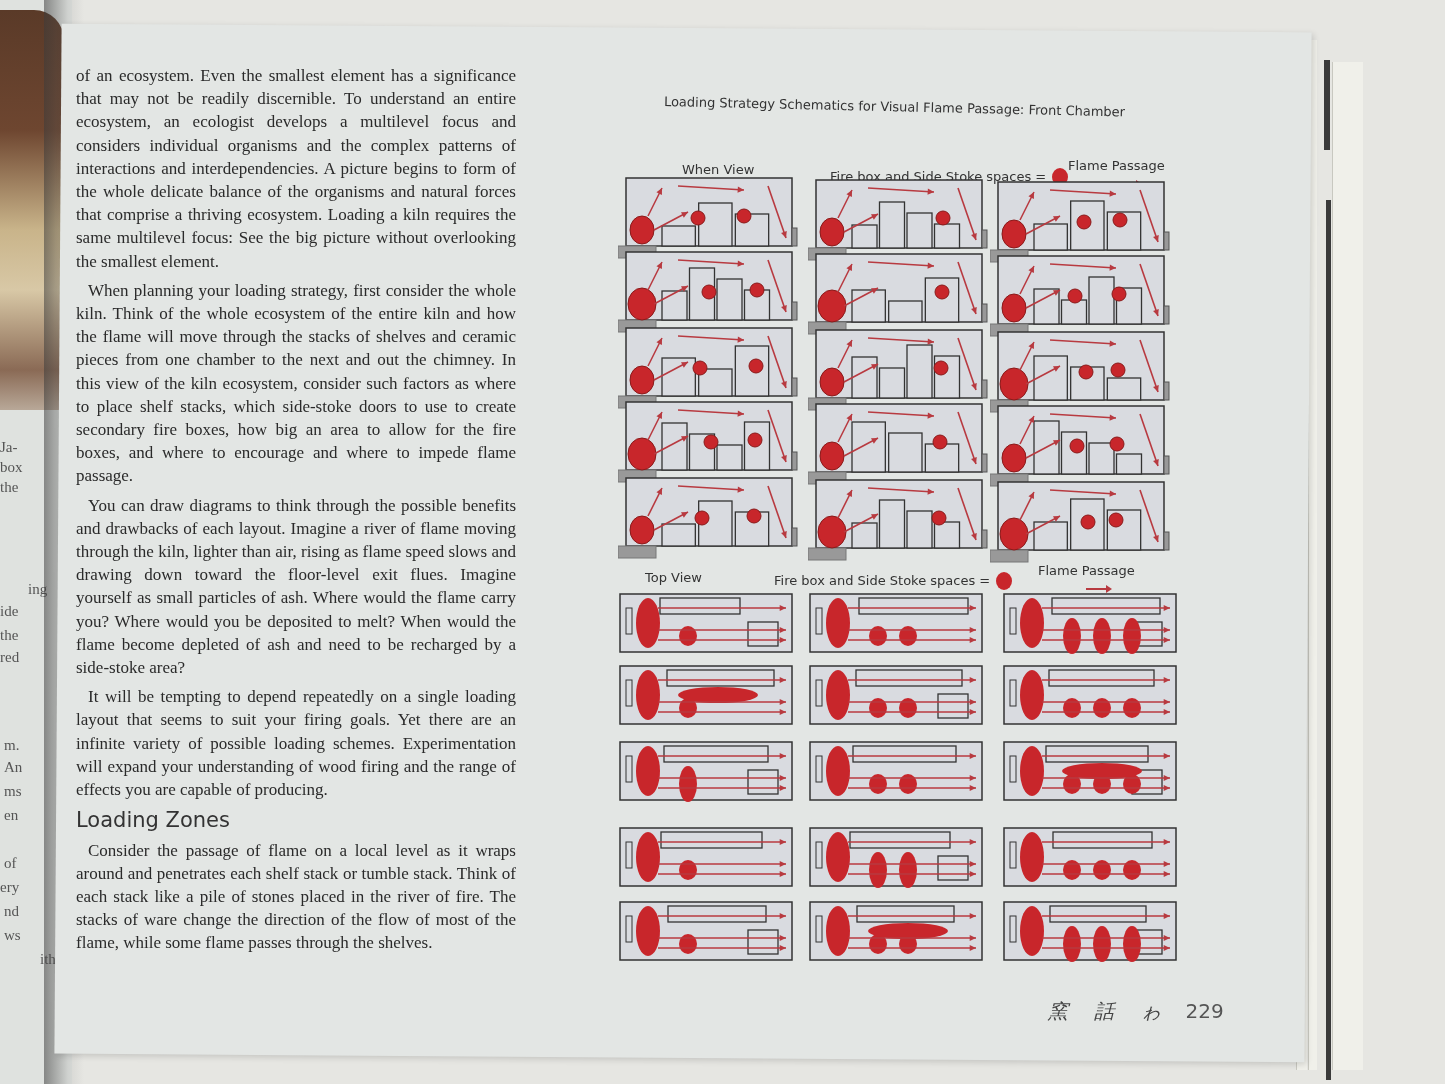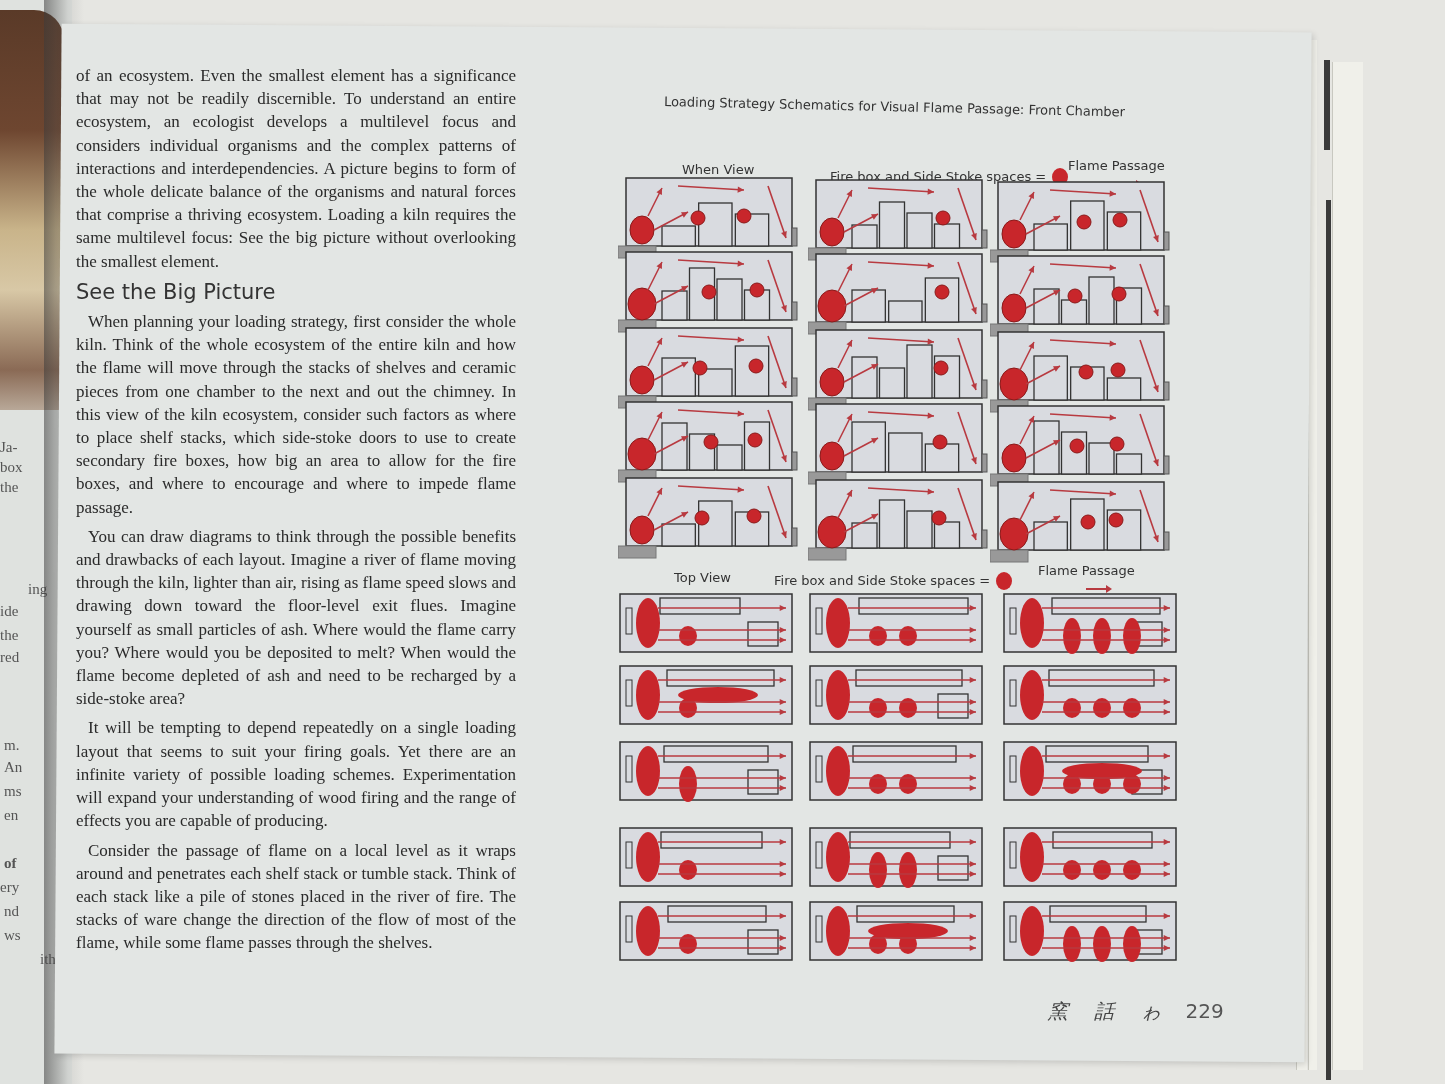--- a/index.html
+++ b/index.html
@@ -89,21 +89,21 @@
       <div class="prev-text" style="top: 456px; left: 0px;">box</div>
       <div class="prev-text" style="top: 476px; left: 0px;">the</div>
       <div class="prev-text" style="top: 578px; left: 0px; margin-left: 28px;">ing</div>
       <div class="prev-text" style="top: 600px; left: 0px;">ide</div>
       <div class="prev-text" style="top: 624px; left: 0px;">the</div>
       <div class="prev-text" style="top: 646px; left: 0px;">red</div>
       <div class="prev-text" style="top: 734px; left: 4px;">m.</div>
       <div class="prev-text" style="top: 756px; left: 4px;">An</div>
       <div class="prev-text" style="top: 780px; left: 4px;">ms</div>
       <div class="prev-text" style="top: 804px; left: 4px;">en</div>
-      <div class="prev-text" style="top: 852px; left: 4px; font-weight: bold;">of</div>
+      <div class="prev-text" style="top: 852px; left: 4px;">of</div>
       <div class="prev-text" style="top: 876px; left: 0px;">ery</div>
       <div class="prev-text" style="top: 900px; left: 4px;">nd</div>
       <div class="prev-text" style="top: 924px; left: 4px; font-family: Liberation Serif, serif;">ws</div>
       <div class="prev-text" style="top: 948px; left: 0px; margin-left: 40px;">ith</div>
     </div>
 </div>
 <div class="gutter"></div>
 
 <div class="page-edges">
   <div class="edge" style="left:0;width:10px;"></div>
@@ -113,40 +113,40 @@
   <div class="edge" style="left:36px;width:30px;top:22px;"></div>
 </div>
 
 <div class="corner-photo"></div>
 
 <div class="page"></div>
 <div class="corner-photo-cover"></div>
 
 <div class="text-col">
   <p class="first">of an ecosystem. Even the smallest element has a significance that may not be readily discernible. To understand an entire ecosystem, an ecologist develops a multilevel focus and considers individual organisms and the complex patterns of interactions and interdependencies. A picture begins to form of the whole delicate balance of the organisms and natural forces that comprise a thriving ecosystem. Loading a kiln requires the same multilevel focus: See the big picture without overlooking the smallest element.</p>
-  <div class="heading">See the Big Picture</div>
   <p>When planning your loading strategy, first consider the whole kiln. Think of the whole ecosystem of the entire kiln and how the flame will move through the stacks of shelves and ceramic pieces from one chamber to the next and out the chimney. In this view of the kiln ecosystem, consider such factors as where to place shelf stacks, which side-stoke doors to use to create secondary fire boxes, how big an area to allow for the fire boxes, and where to encourage and where to impede flame passage.</p>
   <p>You can draw diagrams to think through the possible benefits and drawbacks of each layout. Imagine a river of flame moving through the kiln, lighter than air, rising as flame speed slows and drawing down toward the floor-level exit flues. Imagine yourself as small particles of ash. Where would the flame carry you? Where would you be deposited to melt? When would the flame become depleted of ash and need to be recharged by a side-stoke area?</p>
   <p>It will be tempting to depend repeatedly on a single loading layout that seems to suit your firing goals. Yet there are an infinite variety of possible loading schemes. Experimentation will expand your understanding of wood firing and the range of effects you are capable of producing.</p>
+  <div class="heading">Loading Zones</div>
   <p>Consider the passage of flame on a local level as it wraps around and penetrates each shelf stack or tumble stack. Think of each stack like a pile of stones placed in the river of fire. The stacks of ware change the direction of the flow of most of the flame, while some flame passes through the shelves.</p>
 </div>
 
 <div class="fig-title">Loading Strategy Schematics for Visual Flame Passage: Front Chamber</div>
 
 <div class="legend" style="left:682px;top:162px;">When View</div>
 <div class="legend" style="left:830px;top:168px;">
   <span>Fire box and Side Stoke spaces =</span>
   <span class="dot"></span>
 </div>
 <div class="legend" style="left:1068px;top:158px;">
   <div>Flame Passage</div>
   <div style="margin-left:48px;margin-top:2px;"><span class="arrow-sample"></span></div>
 </div>
 
-<div class="legend" style="left:674px;top:570px;">Top View</div>
+<div class="legend" style="left:645px;top:570px;">Top View</div>
 <div class="legend" style="left:774px;top:572px;">
   <span>Fire box and Side Stoke spaces =</span>
   <span class="dot"></span>
 </div>
 <div class="legend" style="left:1038px;top:563px;">
   <div>Flame Passage</div>
   <div style="margin-left:48px;margin-top:2px;"><span class="arrow-sample"></span></div>
 </div>
 
 <div id="side-diagrams">

